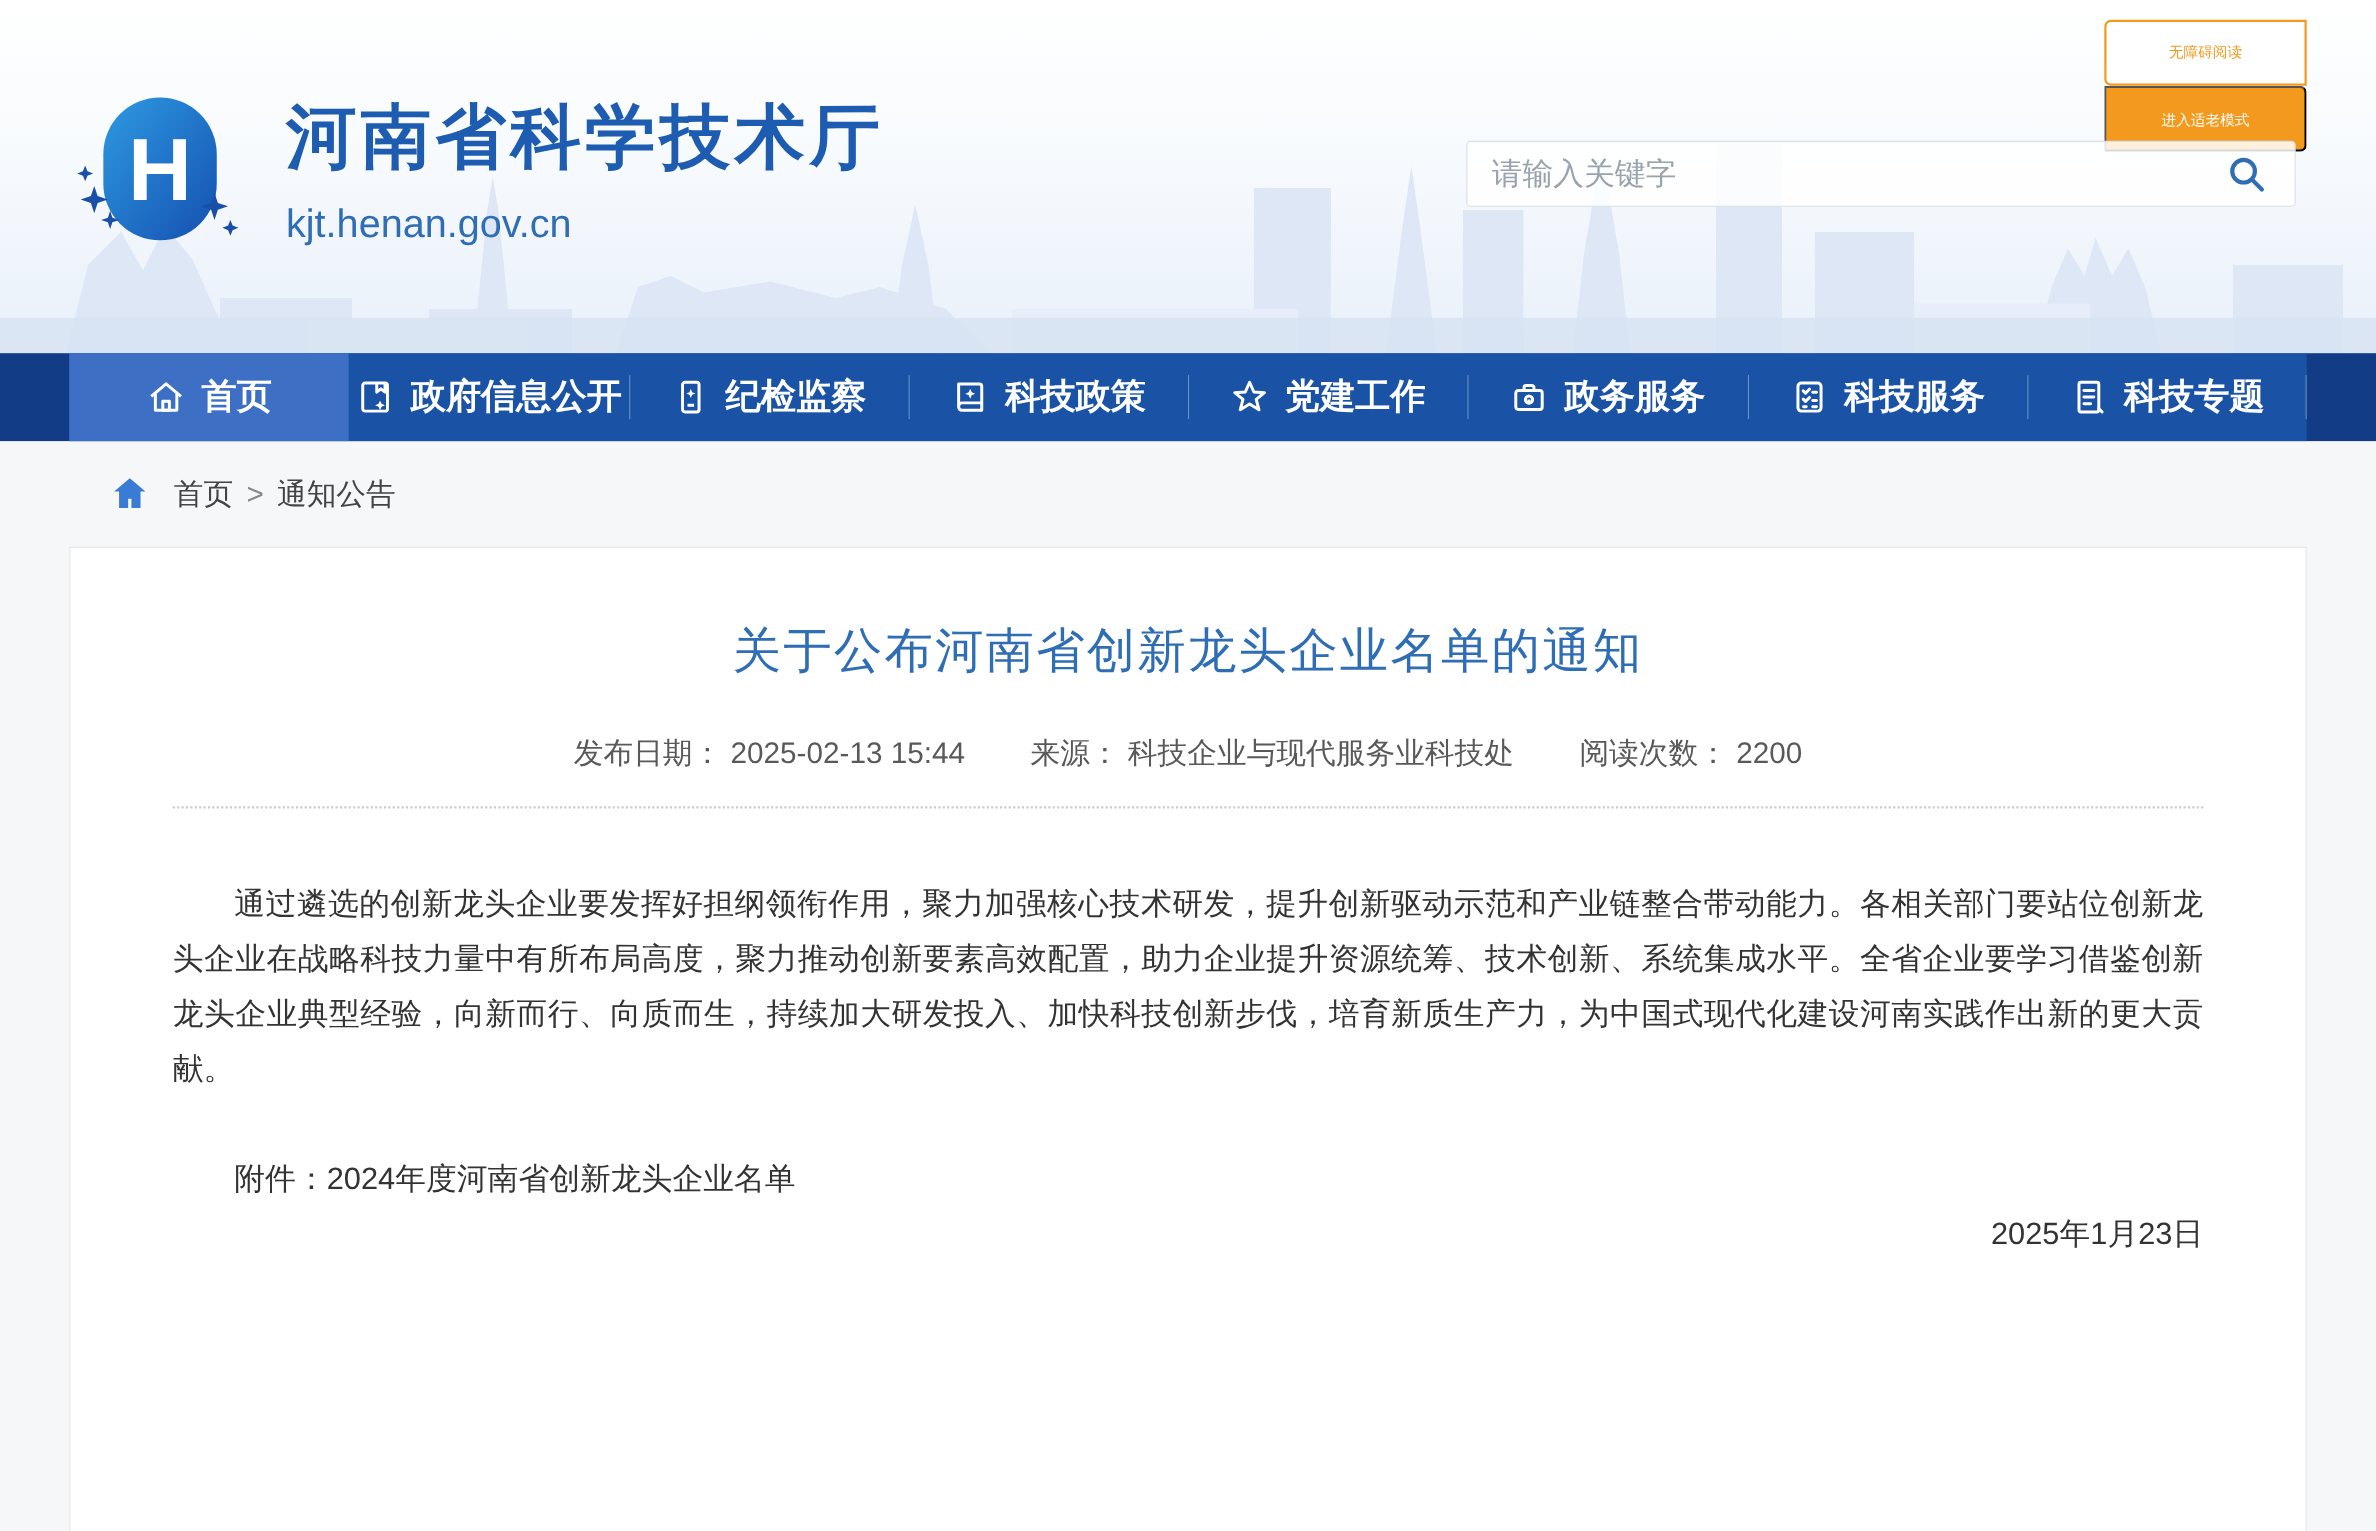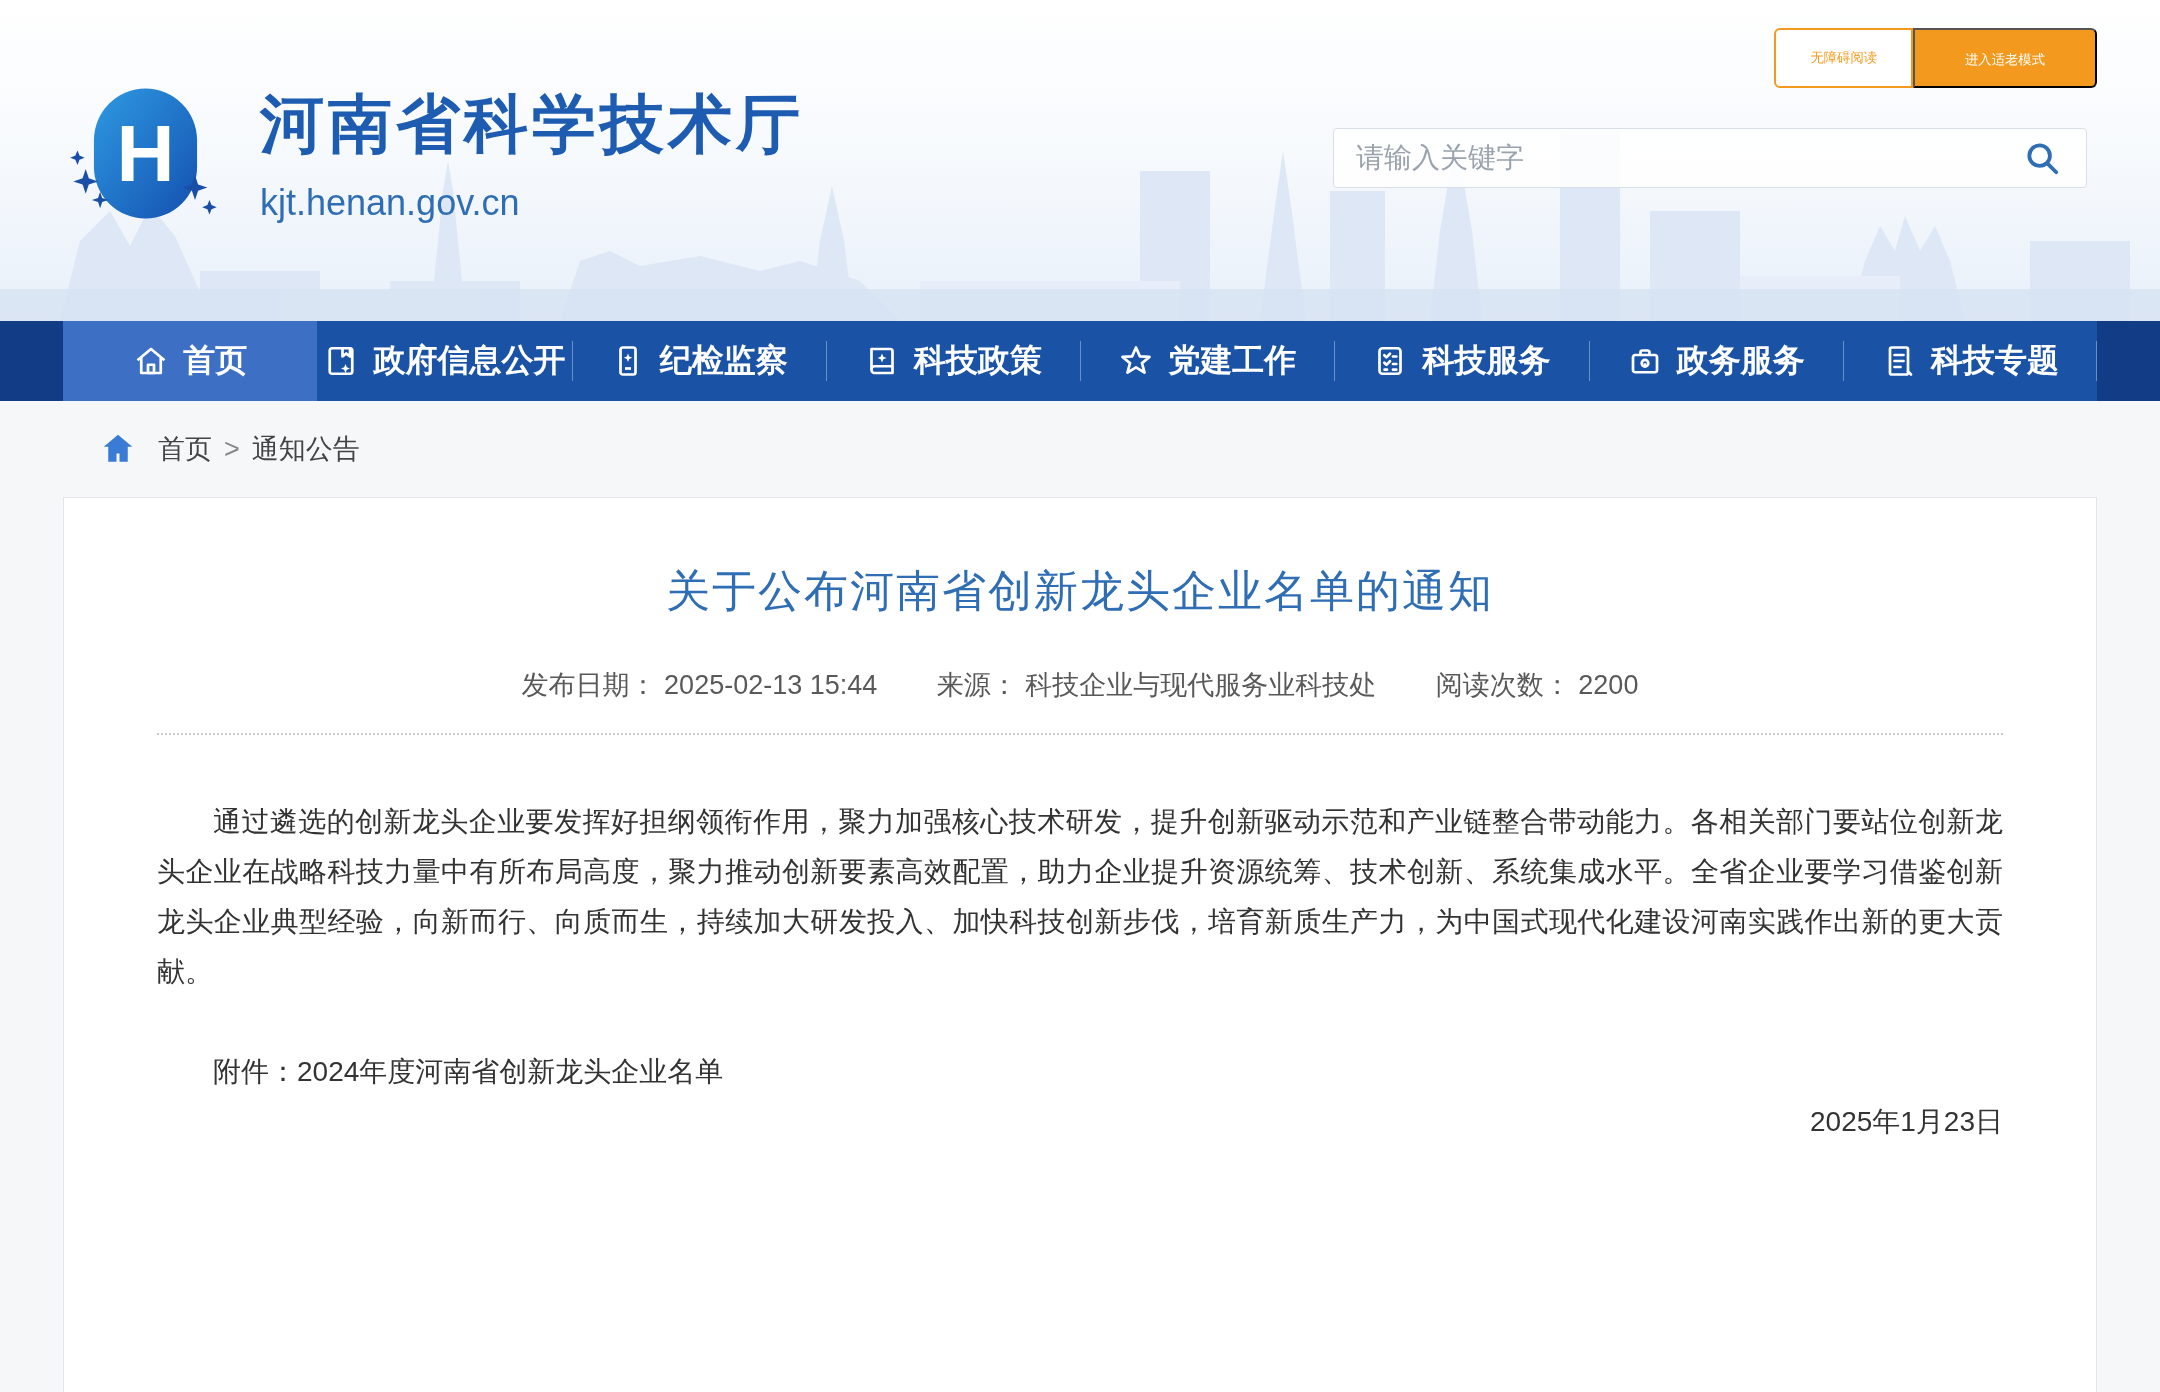--- a/index.html
+++ b/index.html
@@ -8,21 +8,21 @@
   }
   *{box-sizing:border-box; margin:0; padding:0;}
   html,body{width:2160px; height:1392px; overflow:hidden;}
   body{font-family:"Liberation Sans","DejaVu Sans",sans-serif; background:#f6f7f9; color:#333;}
 
   
   .header{position:relative; height:321px; background:linear-gradient(180deg,#ffffff 0%,#f7fafd 45%,#e9f0fa 100%); overflow:hidden;}
   .skyline{position:absolute; left:0; bottom:0; width:2160px; height:190px; z-index:0;}
   .header-inner{position:relative; z-index:2; height:100%;}
 
-  .access-bar{position:absolute; top:28px; right:63px; display:flex; font-size:28px;}
+  .access-bar{position:absolute; top:18px; right:63px; display:flex; font-size:28px;flex-direction:column;}
   .btn-access{height:60px; line-height:56px; padding:0 34px; border:2px solid var(--accent-orange);
     background:#fff; color:var(--accent-orange); border-radius:6px 0 0 6px; cursor:pointer;}
   .btn-elder{height:60px; line-height:60px; padding:0 50px; background:var(--accent-orange); color:#fff;
     border-radius:0 6px 6px 0; cursor:pointer;}
 
   .logo-block{position:absolute; left:63px; top:70px; display:flex; align-items:center;}
   .logo-icon{width:165px; height:165px; margin-right:32px;}
   .site-name{font-size:64px; font-weight:bold; color:var(--link-blue); letter-spacing:4px;}
   .site-url{font-size:36px; color:var(--title-blue); margin-top:14px;}
 
@@ -167,40 +167,40 @@
       </svg>
       <span>科技政策</span>
     </div>
     <div class="nav-item sep">
       <svg class="nicon" viewBox="0 0 24 24" fill="none" stroke="#fff" stroke-width="1.8" stroke-linejoin="round">
         <polygon points="12,3 14.6,8.9 21,9.3 16,13.4 17.7,19.7 12,16.2 6.3,19.7 8,13.4 3,9.3 9.4,8.9"></polygon>
       </svg>
       <span>党建工作</span>
     </div>
     <div class="nav-item sep">
+      <svg class="nicon" viewBox="0 0 24 24" fill="none" stroke="#fff" stroke-width="1.8" stroke-linejoin="round">
+        <rect x="4" y="8" width="16" height="11.5" rx="1.5"></rect>
+          <path d="M9 8 V6.2 A1.2 1.2 0 0 1 10.2 5 h3.6 A1.2 1.2 0 0 1 15 6.2 V8"></path>
+        <circle cx="12" cy="13.5" r="2.2"></circle>
+          <line x1="12" y1="13.5" x2="12" y2="16"></line>
+      </svg>
+      <span>政务服务</span>
+    </div>
+    <div class="nav-item sep">
       <svg class="nicon" viewBox="0 0 24 24" fill="none" stroke="#fff" stroke-width="1.8" stroke-linejoin="round" stroke-linecap="round">
         <rect x="5" y="3.5" width="14" height="17" rx="2"></rect>
         <path d="M8.2 8.2 l1.4 1.4 L12 7.2"></path>
           <line x1="14" y1="9" x2="16.2" y2="9"></line>
         <path d="M8.2 13.2 l1.4 1.4 L12 12.2"></path>
           <line x1="14" y1="14" x2="16.2" y2="14"></line>
         <line x1="8.4" y1="17.8" x2="10" y2="17.8"></line>
           <line x1="14" y1="17.8" x2="16.2" y2="17.8"></line>
       </svg>
       <span>科技服务</span>
     </div>
-    <div class="nav-item sep">
-      <svg class="nicon" viewBox="0 0 24 24" fill="none" stroke="#fff" stroke-width="1.8" stroke-linejoin="round">
-        <rect x="4" y="8" width="16" height="11.5" rx="1.5"></rect>
-          <path d="M9 8 V6.2 A1.2 1.2 0 0 1 10.2 5 h3.6 A1.2 1.2 0 0 1 15 6.2 V8"></path>
-        <circle cx="12" cy="13.5" r="2.2"></circle>
-          <line x1="12" y1="13.5" x2="12" y2="16"></line>
-      </svg>
-      <span>政务服务</span>
-    </div>
     <div class="nav-item sep sep-end">
       <svg class="nicon" viewBox="0 0 24 24" fill="none" stroke="#fff" stroke-width="1.8" stroke-linejoin="round" stroke-linecap="round">
         <rect x="6" y="3" width="12" height="18" rx="1.2"></rect>
           <path d="M18 19 l2 2"></path>
         <line x1="9" y1="8" x2="15" y2="8"></line>
           <line x1="9" y1="12" x2="15" y2="12"></line>
           <line x1="9" y1="16" x2="13" y2="16"></line>
       </svg>
       <span>科技专题</span>
     </div>

